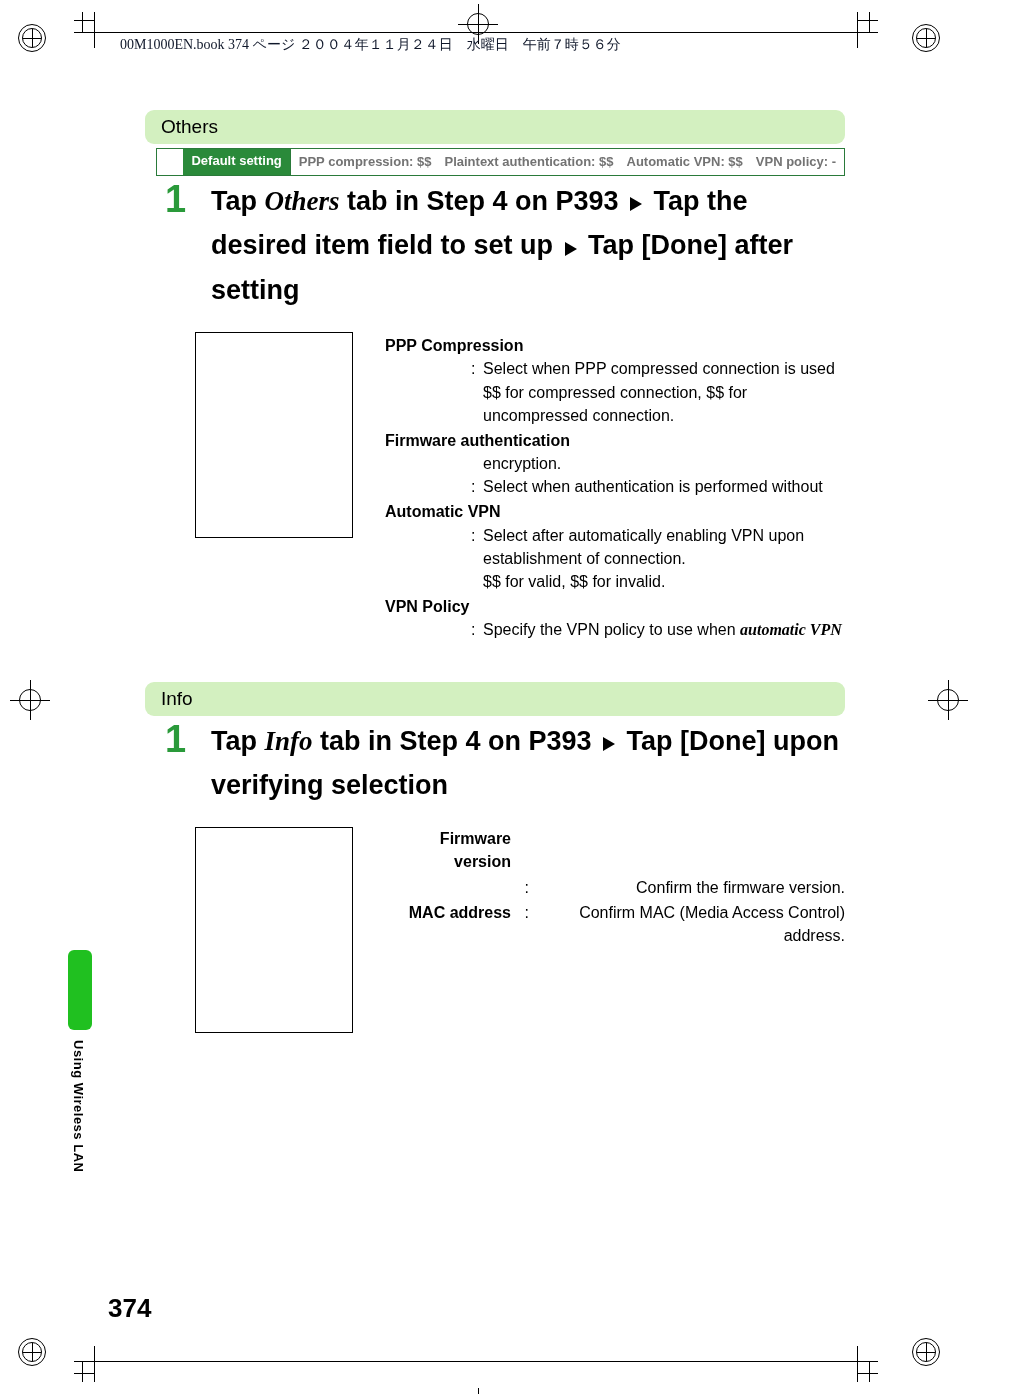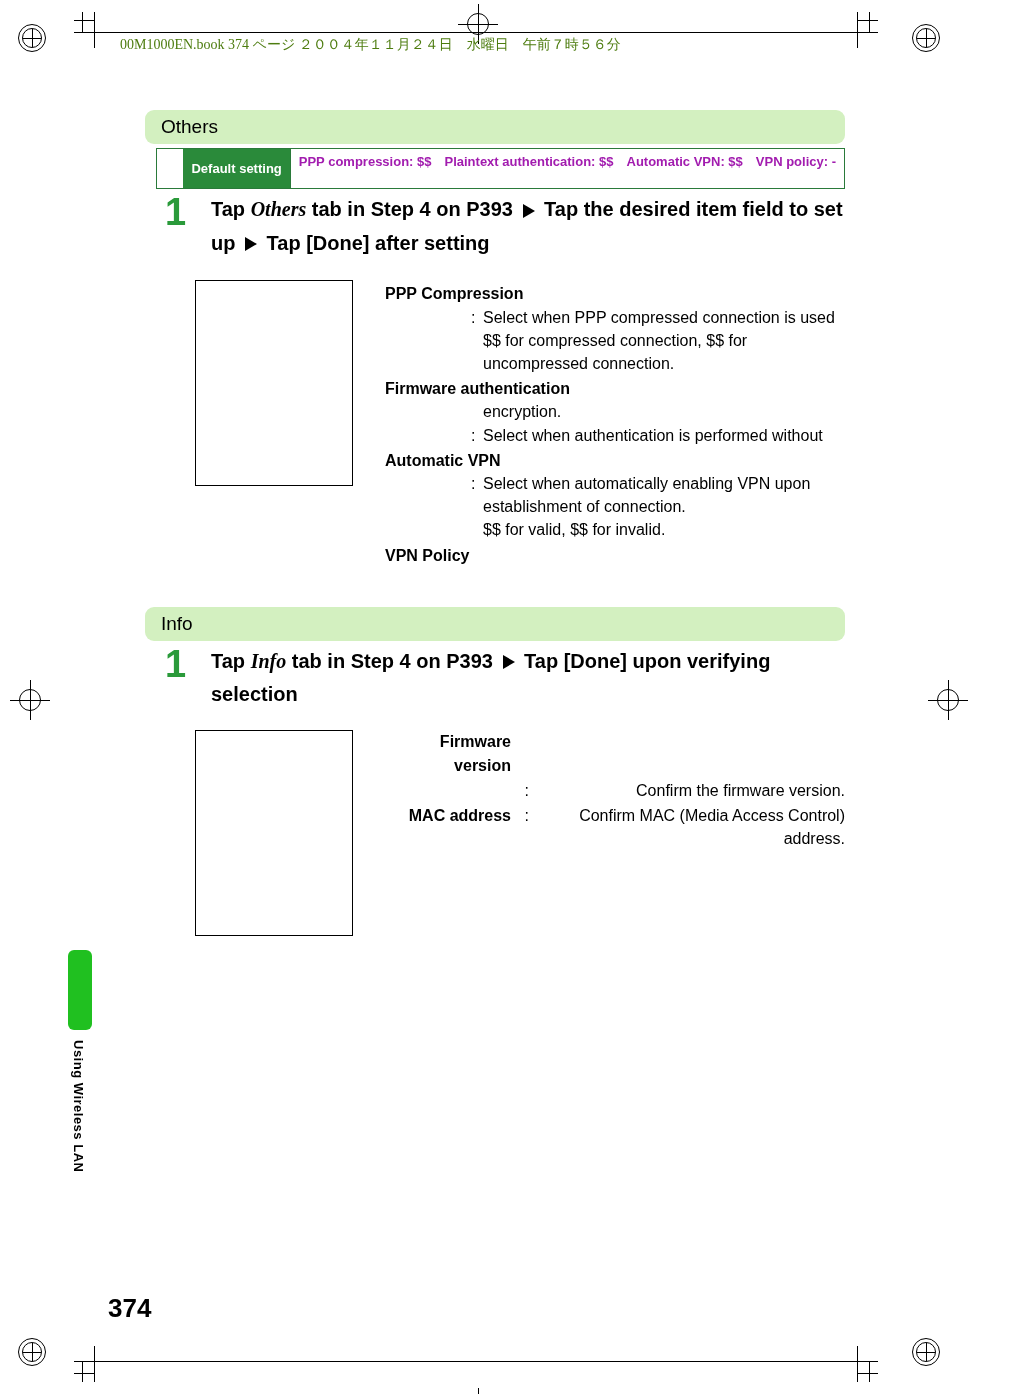--- a/index.html
+++ b/index.html
@@ -33,21 +33,21 @@
   .crop .cross{
     position:absolute;width:40px;height:40px;
   }
   .crop .cross::before{content:"";position:absolute;left:50%;top:0;width:0;height:100%;border-left:1px solid #000;}
   .crop .cross::after{content:"";position:absolute;top:50%;left:0;height:0;width:100%;border-top:1px solid #000;}
   .crop .ring{position:absolute;width:22px;height:22px;border:1px solid #000;border-radius:50%;}
   .hline{position:absolute;border-top:1px solid #000;}
   .vline{position:absolute;border-left:1px solid #000;}
 
   .page-header{
-    position:absolute;left:120px;top:36px;font-size:14px;color:#4d7c0f;
+    position:absolute;left:120px;top:36px;font-size:14px;color:#0f172a;
     font-family:"MS Mincho","Hiragino Mincho ProN",serif;
   }
 
   .content{
     position:absolute;left:145px;top:110px;width:700px;
   }
 
   .section-bar{
     background:#d3f0c0;
     border-radius:9px;
@@ -59,33 +59,33 @@
 
   .default-row{
     display:flex;
     font-size:13px;
     font-weight:bold;
     margin:0 0 4px auto;
     width:fit-content;
     border:1px solid #2a7a3a;
   }
   .default-row .lbl{
-    background:#2a8a3a;color:#fff;padding:12px 8px;border-right:1px solid #2a7a3a;margin-left:26px;
+    background:#2a8a3a;color:#fff;padding:4px 8px;border-right:1px solid #2a7a3a;margin-left:26px;
   }
   .default-row .val{
-    color:#a21caf;background:#fff;padding:4px 8px;
+    color:#737373;background:#fff;padding:4px 8px;
   }
 
   .step-block{display:flex;margin-bottom:20px;margin-left:20px;}
   .step-num{
     color:#2a9a3a;font-weight:bold;font-size:38px;font-family:Arial;line-height:1;
     width:46px;flex-shrink:0;
   }
   .step-text{
-    font-size:20px;font-weight:bold;line-height:1.6;
+    font-size:27px;font-weight:bold;line-height:1.6;
   }
   .step-text .italic{font-style:italic;font-family:"Times New Roman",serif;}
   .triangle{display:inline-block;vertical-align:middle;margin:0 4px;}
 
   .detail-row{display:flex;margin-left:50px;gap:32px;margin-bottom:40px;}
   .placeholder-img{
     width:158px;height:206px;border:1px solid #000;background:#fff;flex-shrink:0;
   }
   .desc{font-size:16px;line-height:1.45;}
   .desc .field-title{font-weight:bold;margin-top:2px;}
@@ -195,25 +195,26 @@
       <div class="field-title">PPP Compression</div>
       <div class="field-body">Select when PPP compressed connection is used</div>
       <div class="field-body nocolon">$$ for compressed connection, $$ for</div>
       <div class="field-body nocolon">uncompressed connection.</div>
 
       <div class="field-title">Firmware authentication</div>
       <div class="field-body nocolon">encryption.</div>
       <div class="field-body">Select when authentication is performed without</div>
 
       <div class="field-title">Automatic VPN</div>
-      <div class="field-body">Select when automatically enabling VPN upon</div>
+      <div class="field-body">Select after automatically enabling VPN upon</div>
       <div class="field-body nocolon">establishment of connection.</div>
       <div class="field-body nocolon">$$ for valid, $$ for invalid.</div>
 
       <div class="field-title">VPN Policy</div>
+      <div class="field-body"><span>Specify the VPN policy to use when </span><span class="emph">automatic VPN</span></div>
     </div>
   </div>
 
   <div class="section-bar">Info</div>
 
   <div class="step-block">
     <div class="step-num">1</div>
     <div class="step-text">
       <span>Tap </span><span class="italic">Info</span><span> tab in Step 4 on P393 </span><span class="triangle"><svg width="12" height="14">
             <polygon points="0,0 12,7 0,14" fill="#000"></polygon>

